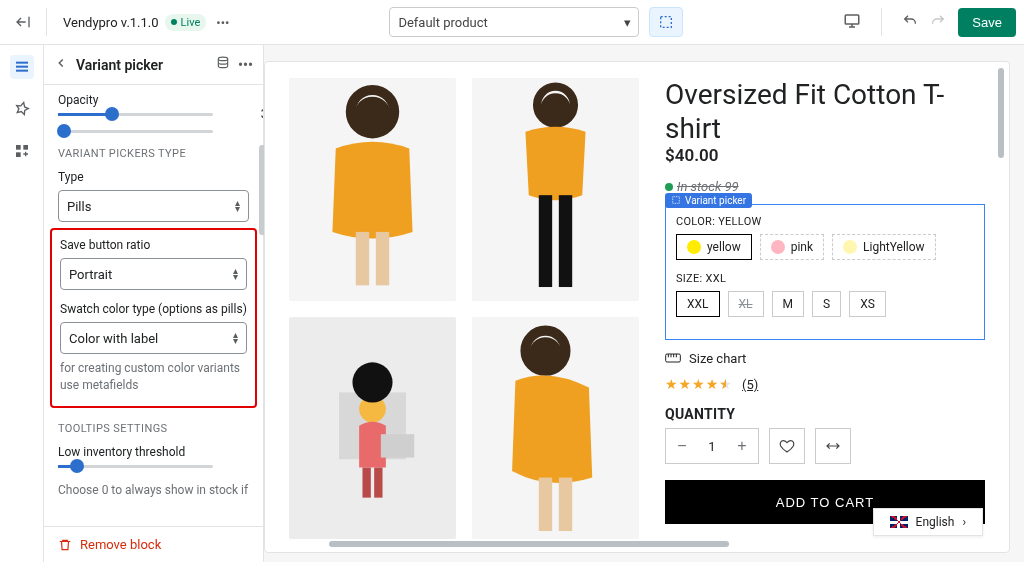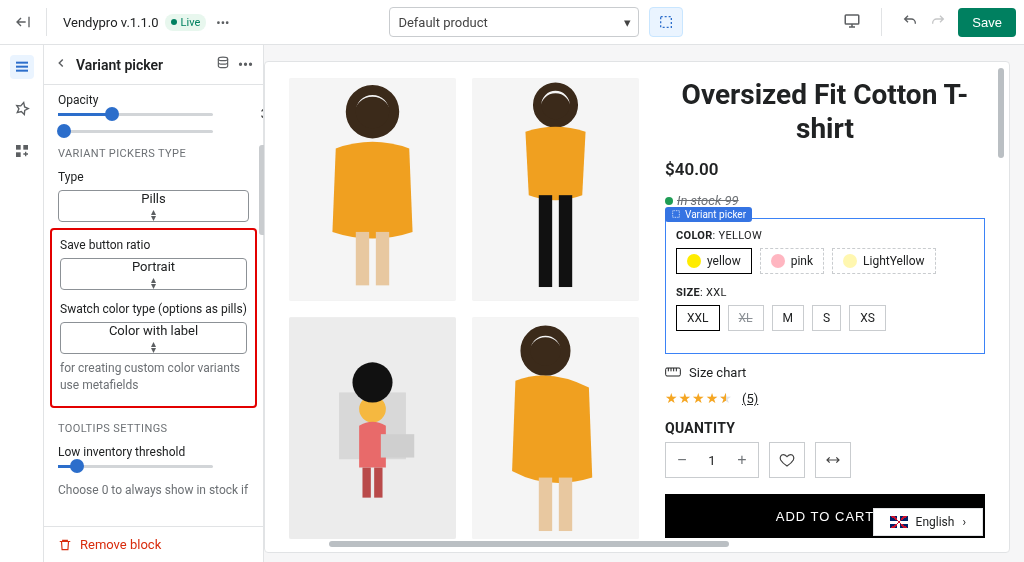--- a/index.html
+++ b/index.html
@@ -30,46 +30,46 @@
   .sidebar-head .db-icon, .sidebar-head .more2 { color:#5c5f62; cursor:pointer;}
   .sidebar-body { flex:1; overflow-y:auto; padding:8px 14px 0 14px; font-size:12px;}
   .setting-label { font-size:12px; color:#202223; margin-bottom:6px; display:block;}
   .slider-row { position:relative; margin-bottom:14px;}
   .slider-track { height:3px; background:#d2d5d8; position:relative; border-radius:2px;}
   .slider-fill { height:3px; background:#2c6ecb; position:absolute; left:0; top:0;}
   .slider-thumb { width:14px; height:14px; background:#2c6ecb; border-radius:50%; position:absolute; top:-6px; transform:translateX(-50%);}
   .slider-value { position:absolute; right:-34px; top:-6px; font-size:12px; color:#202223;}
   .slider-wrap { position:relative; padding-right:36px;}
   .section-heading { font-size:11px; letter-spacing:0.4px; color:#6d7175; margin:14px 0 10px; text-transform:uppercase;}
-  .select { width:100%; height:32px; border:1px solid #8c9196; border-radius:4px; background:#fff; padding:0 8px; display:flex; align-items:center; justify-content:space-between; font-size:13px; color:#202223; margin-bottom:12px;flex-direction:column;}
+  .select { width:100%; height:32px; border:1px solid #8c9196; border-radius:4px; background:#fff; padding:0 8px; display:flex; align-items:center; justify-content:space-between; font-size:13px; color:#202223; margin-bottom:12px;}
   .select .caret { color:#5c5f62; font-size:10px; display:flex; flex-direction:column; line-height:6px;}
   .help { font-size:12px; color:#6d7175; margin-top:-6px; margin-bottom:10px; line-height:1.4;}
   .red-frame { border:2px solid #e30000; border-radius:4px; padding:8px 8px 2px 8px; margin:-6px -8px 10px -8px;}
   .sidebar-foot { border-top:1px solid #e1e3e5; padding:10px 14px; }
   .remove-link { color:#d82c0d; display:flex; align-items:center; gap:8px; font-size:13px; cursor:pointer;}
 
   .preview-wrap { flex:1; position:relative; padding:16px 14px 10px 0; }
   .preview-frame { background:#fff; border:1px solid #e1e3e5; border-radius:4px; height:492px; position:relative; overflow:hidden;}
   .preview-scroll-v { position:absolute; right:2px; top:4px; bottom:4px; width:12px;}
   .preview-scroll-v .thumb-v { position:absolute; top:2px; width:6px; left:3px; height:90px; background:#babfc3; border-radius:3px;}
   .preview-scroll-h { position:absolute; left:4px; right:18px; bottom:2px; height:12px;}
   .preview-scroll-h .thumb-h { position:absolute; left:60px; width:400px; height:6px; top:3px; background:#babfc3; border-radius:3px;}
 
   .preview-content { position:absolute; left:0; top:0; padding:16px 24px; display:flex; gap:26px;}
   .gallery { width:350px; display:grid; grid-template-columns:1fr 1fr; gap:16px;}
   .ph { background:#f3f3f3; border-radius:2px; aspect-ratio:3/4; overflow:hidden;}
   .p-body { width:320px;}
-  .p-title { font-size:28px; font-weight:700; line-height:1.2; margin-bottom:14px;text-align:center;}
+  .p-title { font-size:28px; font-weight:400; line-height:1.2; }
   .p-price { font-size:17px; font-weight:600; margin-bottom:14px;}
   .stock-struck { text-decoration:line-through; color:#6d7175; font-size:13px;}
   .stock-dot { width:8px;height:8px;border-radius:50%;background:#1f9d55;display:inline-block;margin-right:4px;}
   .vp-badge { display:inline-flex; align-items:center; gap:4px; background:#3574e3; color:#fff; font-size:10px; padding:2px 6px; border-radius:3px; margin-top:-2px;}
   .vp-sel { border:1px solid #3b82f6; padding:10px; margin-top:-4px;}
   .opt-label { font-size:11px; letter-spacing:0.3px; margin-bottom:6px;}
-  .opt-label b { font-weight:700;}
+  .opt-label b { font-weight:400;}
   .pill-row { display:flex; gap:8px; flex-wrap:wrap; margin-bottom:12px;}
   .pill { border:1px solid #c9cccf; padding:5px 10px; font-size:12px; display:flex; align-items:center; gap:6px; background:#fff;}
   .pill.sel { border:1px solid #000;}
   .pill.strike { color:#8c9196;}
   .pill.strike span { text-decoration:line-through;}
   .swatch-dot { width:14px;height:14px;border-radius:50%; display:inline-block;}
   .size-chart { display:flex; align-items:center; gap:8px; font-size:13px; margin:10px 0;}
   .size-chart .icon { font-size:14px;}
   .stars { color:#f5a623; font-size:14px; letter-spacing:1px;}
   .stars .half { position:relative; color:#e1e3e5;}

